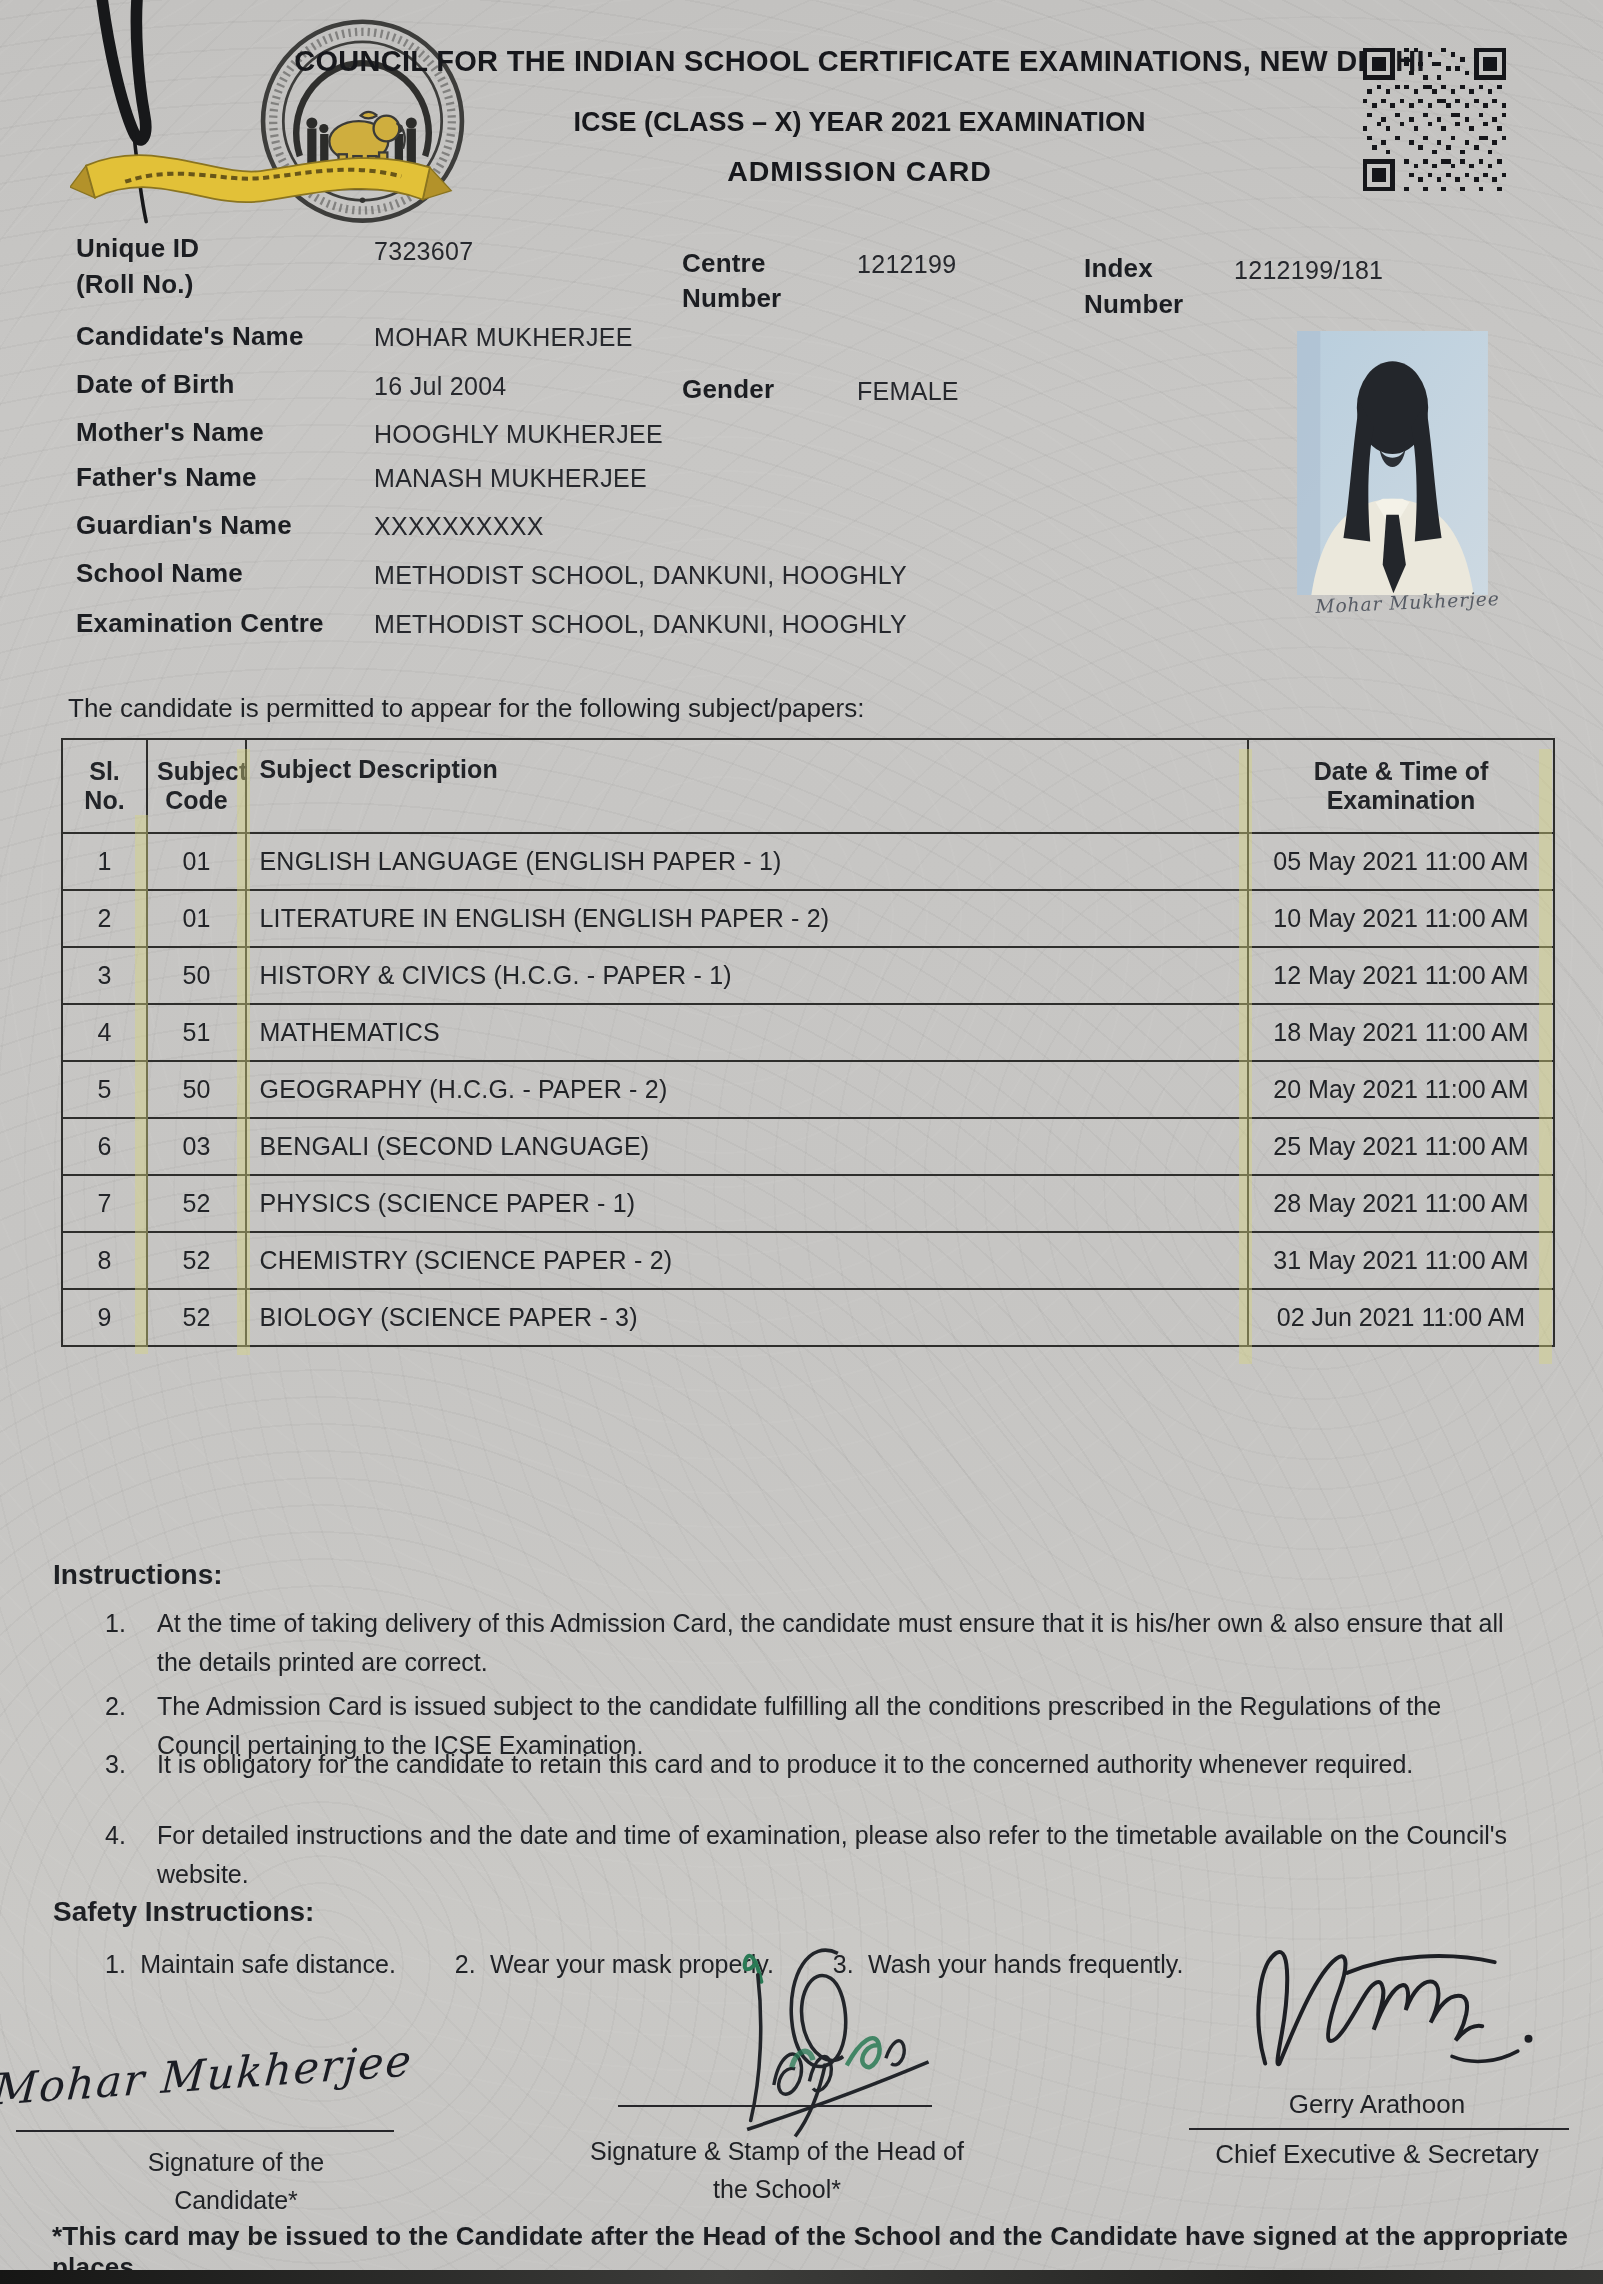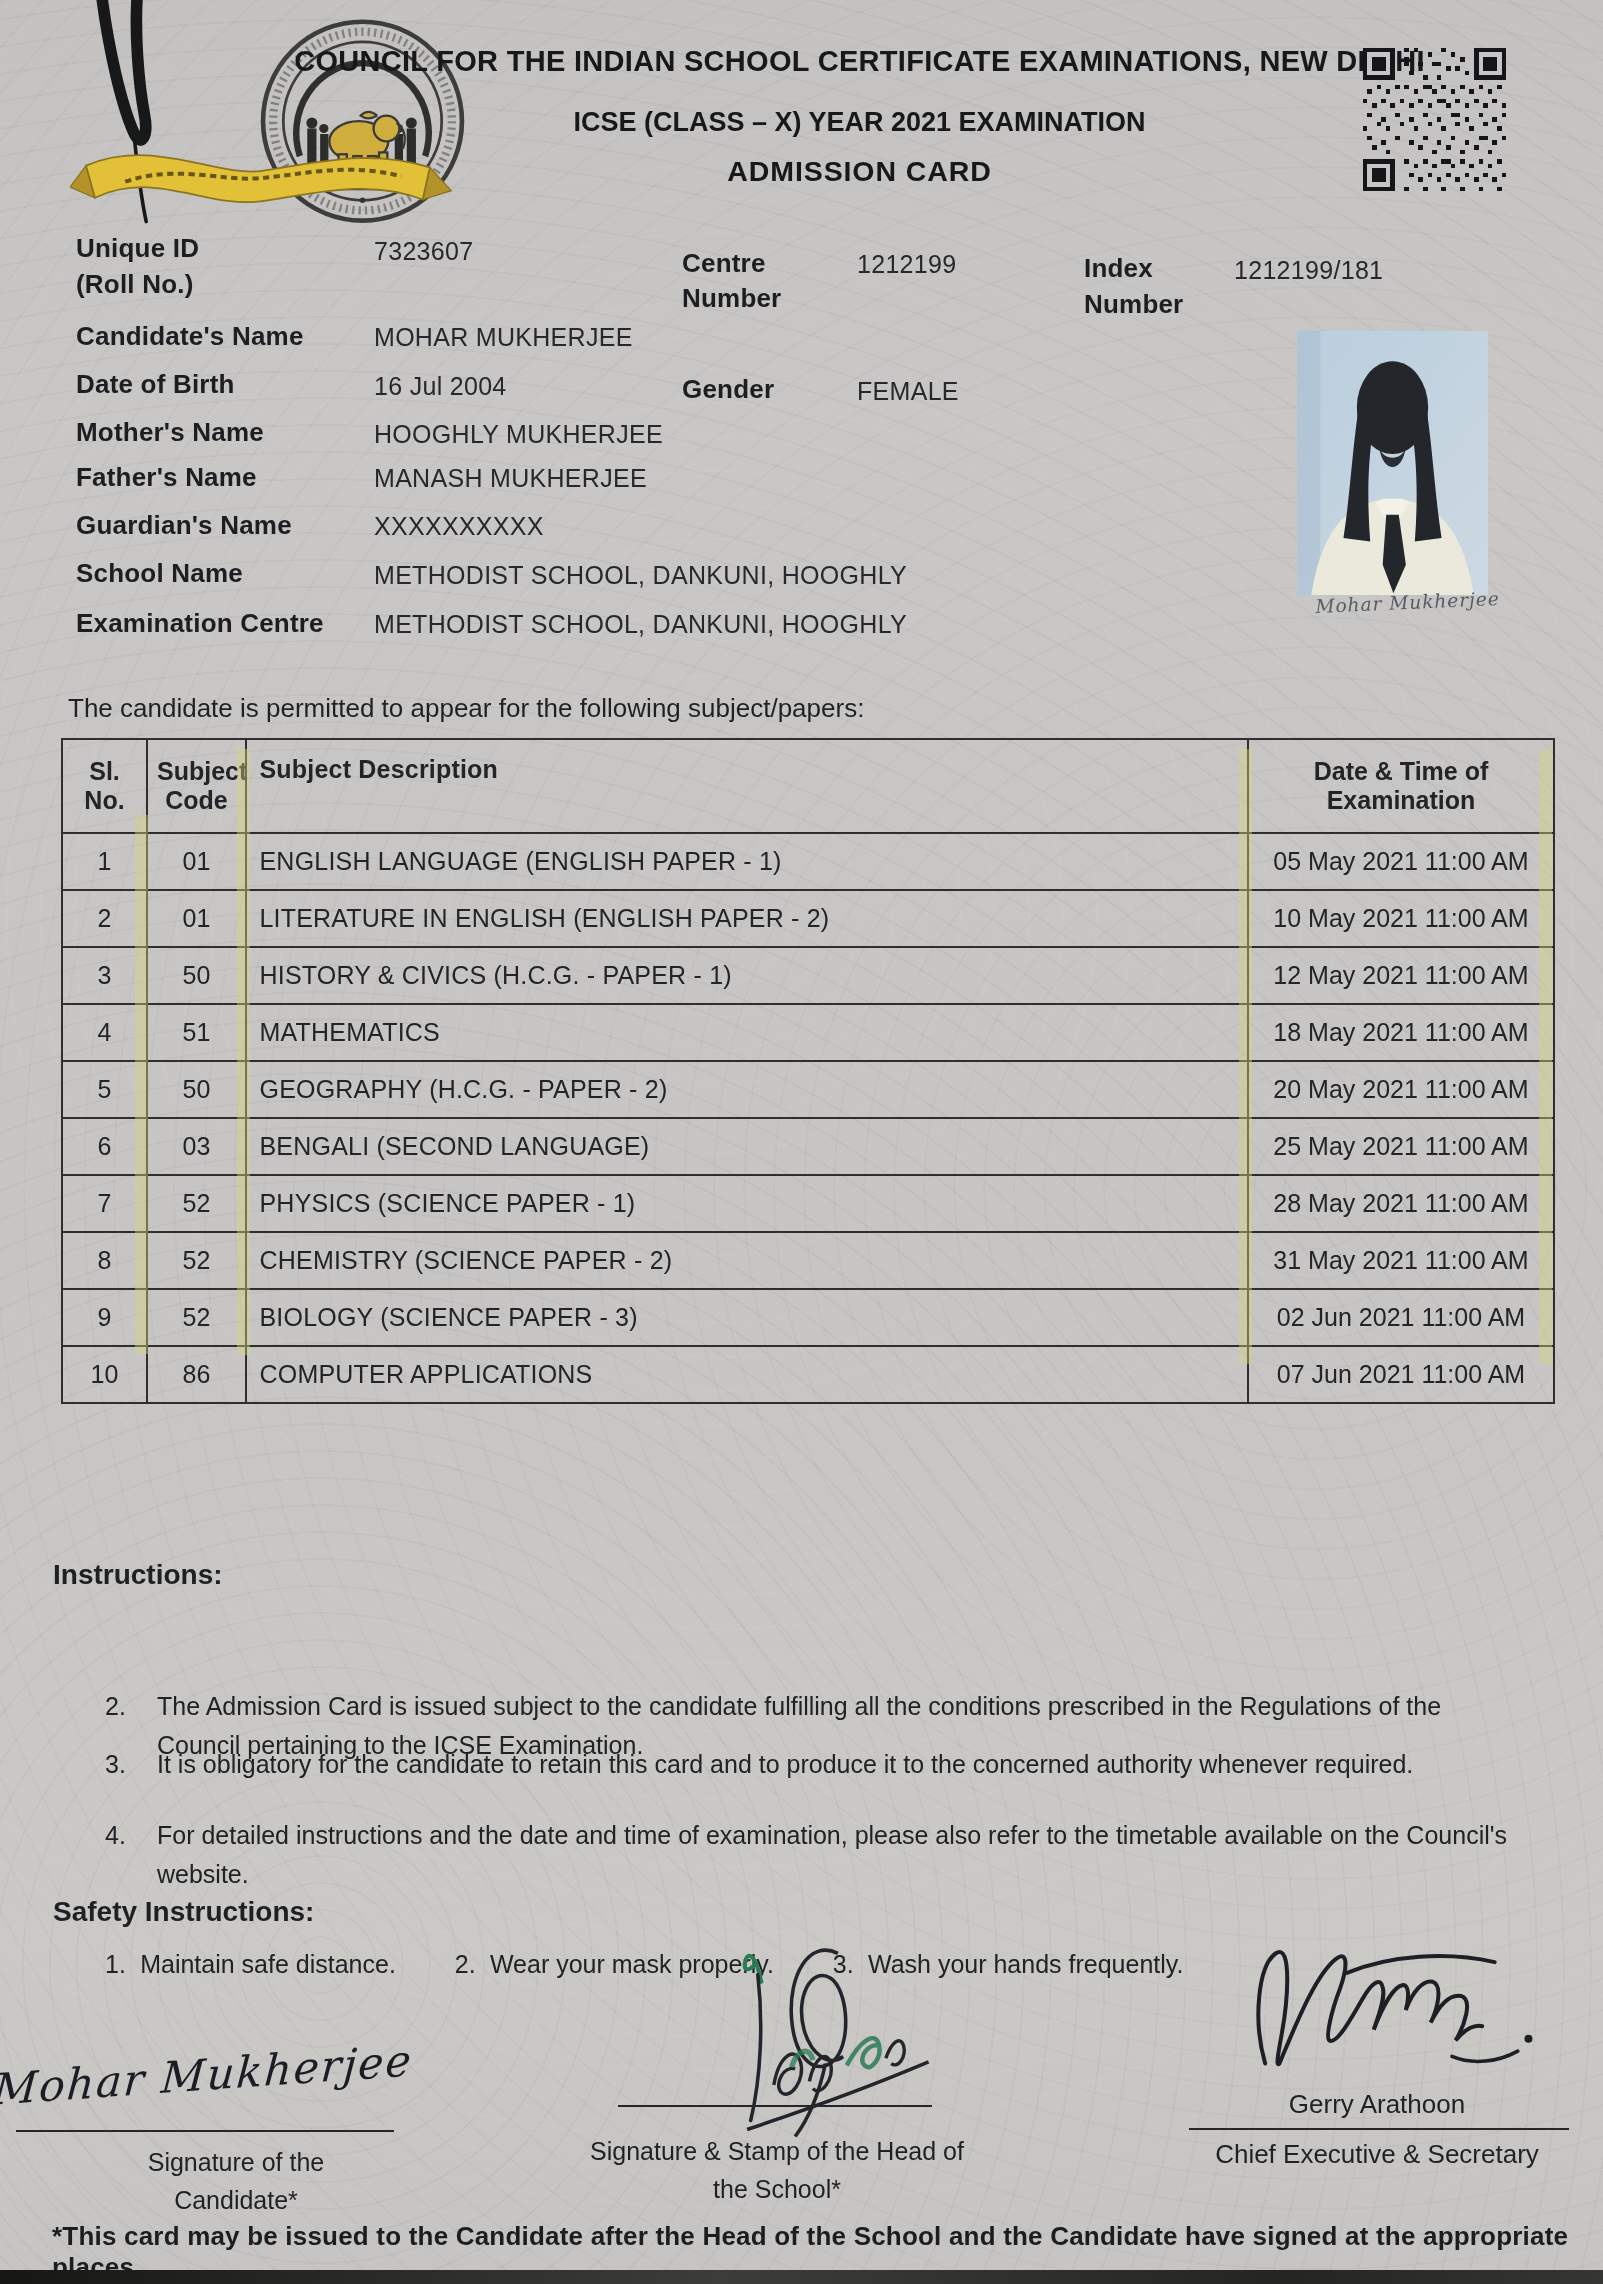--- a/index.html
+++ b/index.html
@@ -353,35 +353,32 @@
           <td class="c">52</td>
           <td class="desc-cell">CHEMISTRY (SCIENCE PAPER - 2)</td>
           <td class="c">31 May 2021 11:00 AM</td>
         </tr>
       <tr>
           <td class="c">9</td>
           <td class="c">52</td>
           <td class="desc-cell">BIOLOGY (SCIENCE PAPER - 3)</td>
           <td class="c">02 Jun 2021 11:00 AM</td>
         </tr>
-      <tr>
-          <td class="c">10</td>
-          <td class="c">86</td>
-          <td class="desc-cell">COMPUTER APPLICATIONS</td>
-          <td class="c">07 Jun 2021 11:00 AM</td>
-        </tr>
     </tbody>
   </table>
 
   <div class="hl" style="left:135px;top:815px;width:13.4px;height:539px;"></div>
   <div class="hl" style="left:237px;top:749px;width:13.4px;height:606px;"></div>
   <div class="hl" style="left:1239px;top:749px;width:12.5px;height:615px;"></div>
   <div class="hl" style="left:1539px;top:749px;width:12.5px;height:615px;"></div>
 
   <div class="abs" style="left:53px;top:1559px;font-size:28px;font-weight:700;">Instructions:</div>
+  <div class="inst-item" style="top:1604px;">
+    <span class="num">1.</span><span class="txt">At the time of taking delivery of this Admission Card, the candidate must ensure that it is his/her own &amp; also ensure that all the details printed are correct.</span>
+  </div>
   <div class="inst-item" style="top:1687px;">
     <span class="num">2.</span><span class="txt">The Admission Card is issued subject to the candidate fulfilling all the conditions prescribed in the Regulations of the Council pertaining to the ICSE Examination.</span>
   </div>
   <div class="inst-item" style="top:1713px;margin-top:32px;">
     <span class="num">3.</span><span class="txt">It is obligatory for the candidate to retain this card and to produce it to the concerned authority whenever required.</span>
   </div>
   <div class="inst-item" style="top:1816px;">
     <span class="num">4.</span><span class="txt">For detailed instructions and the date and time of examination, please also refer to the timetable available on the Council's website.</span>
   </div>
 

